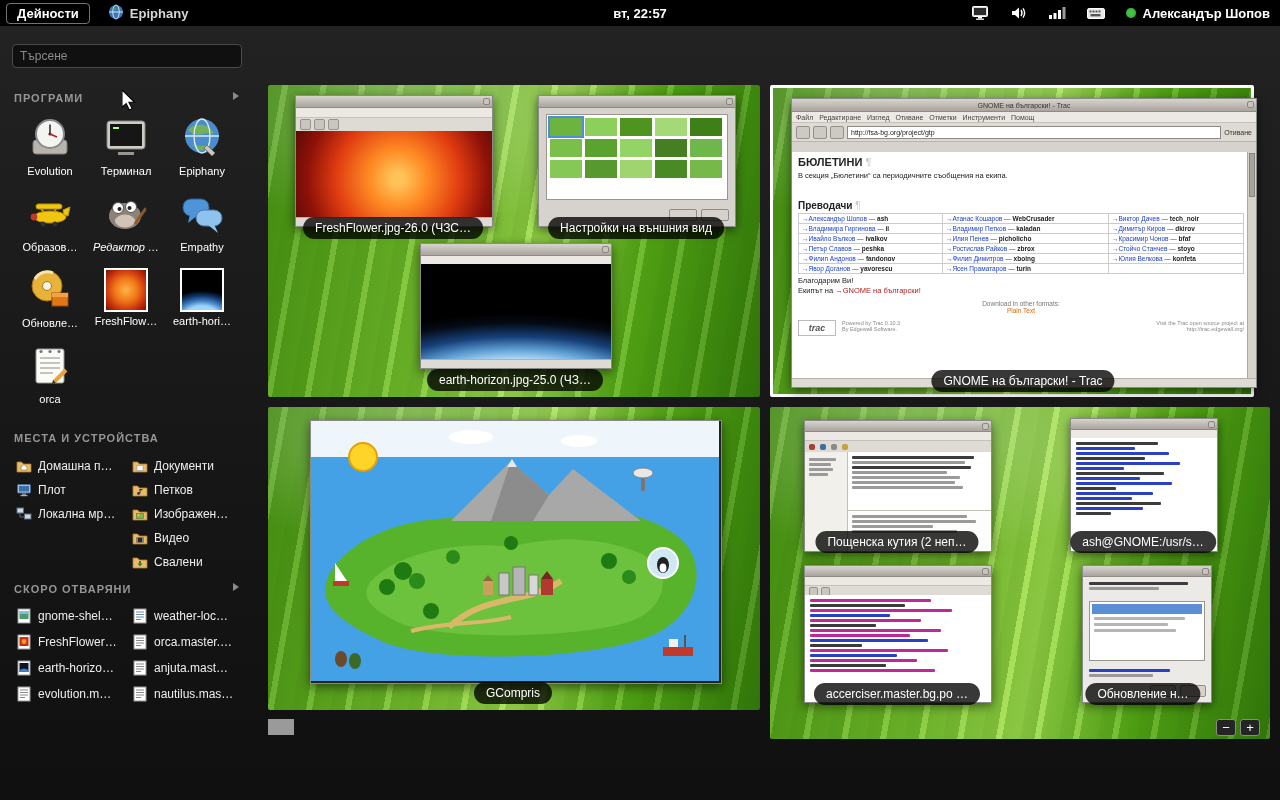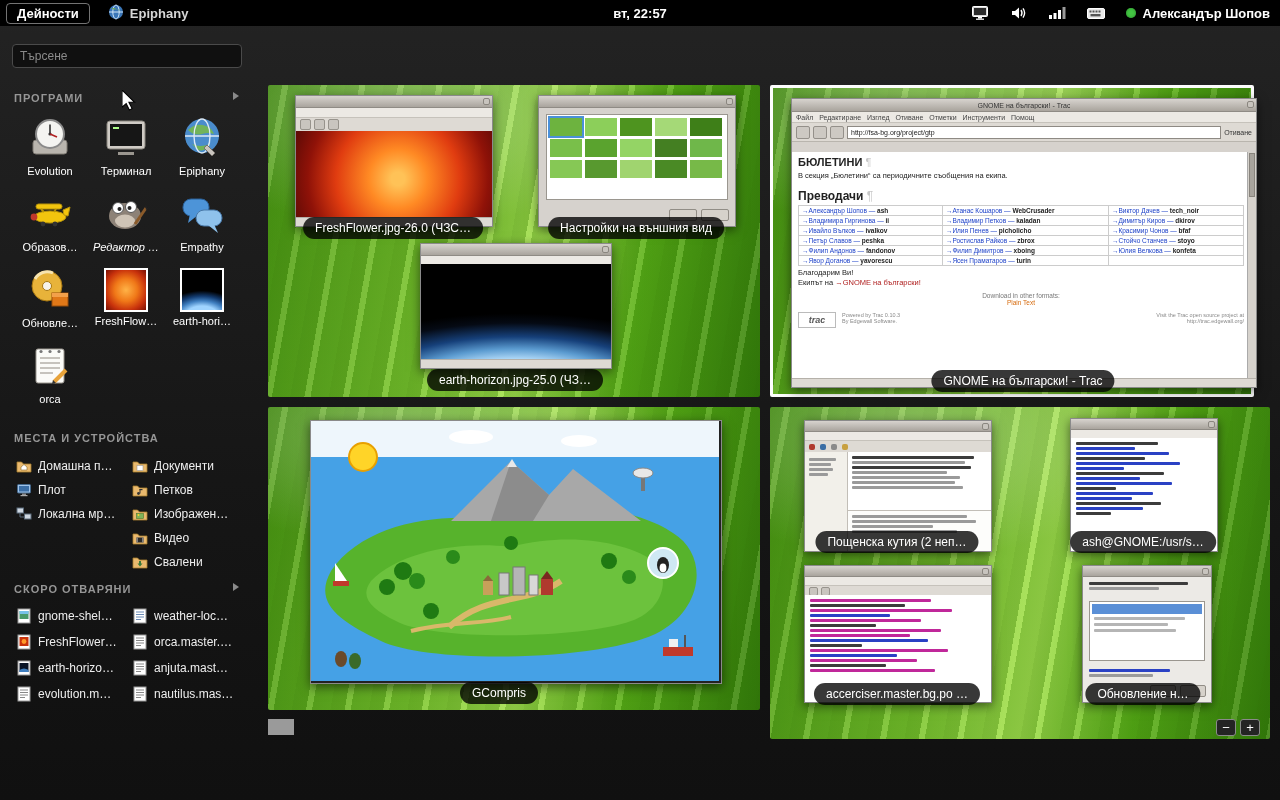--- a/index.html
+++ b/index.html
@@ -81,21 +81,21 @@
     align-items:center;gap:3px;padding:0 4px;}
   .navbtn{width:12px;height:11px;background:#cdc9c3;border:1px solid #94908a;border-radius:2px;}
   .urlfield{flex:1;height:11px;background:#fff;border:1px solid #8e8a84;font-size:7px;
     color:#222;display:flex;align-items:center;padding:0 3px;overflow:hidden;white-space:nowrap;}
   .golabel{font-size:7px;color:#333;}
   .trac-body{position:absolute;left:0;right:0;top:53px;bottom:8px;background:#fff;overflow:hidden;}
   .trac-scroll{position:absolute;right:0;top:0;bottom:0;width:8px;background:#d6d2cc;border-left:1px solid #aaa;}
   .trac-scroll i{display:block;margin:1px;height:42px;background:#a8a49d;border:1px solid #88847d;}
   .trac-inner{position:absolute;left:6px;right:12px;top:3px;color:#222;}
   .trac-h1{font-size:11px;font-weight:bold;margin:1px 0 3px;}
-  .trac-h2{font-size:12px;font-weight:bold;margin:9px 0 2px;}
+  .trac-h2{font-size:10px;font-weight:bold;margin:20px 0 2px;}
   .pmark{color:#c8c8c8;font-weight:normal;}
   .trac-p{font-size:7.5px;margin:1px 0;}
   .trac-table{border-collapse:collapse;width:100%;margin:2px 0;}
   .trac-table td{border:1px solid #ccc;font-size:6.5px;padding:1px 3px;white-space:nowrap;overflow:hidden;}
   .tlink{color:#1d41c8;}
   .trac-table b{color:#222;}
   .redlink{color:#b02020;}
   .dl-block{text-align:center;margin-top:5px;font-size:6.5px;color:#777;}
   .dl-block .orange{color:#d66a0c;}
   .trac-footer{display:flex;align-items:flex-start;gap:6px;margin-top:6px;font-size:5.5px;color:#8a8a8a;}
@@ -642,21 +642,21 @@
         <rect x="358" y="218" width="9" height="8" fill="#f0f0f0"></rect>
         <line x1="374" y1="214" x2="374" y2="226" stroke="#555" stroke-width="2"></line>
         <circle cx="352" cy="142" r="15" fill="#cfe8f4" stroke="#fff" stroke-width="2"></circle>
         <ellipse cx="352" cy="144" rx="6" ry="8" fill="#222"></ellipse>
         <ellipse cx="352" cy="147" rx="3.4" ry="4.4" fill="#fff"></ellipse>
         <ellipse cx="30" cy="238" rx="6" ry="8" fill="#6a4a2a"></ellipse>
         <ellipse cx="44" cy="240" rx="6" ry="8" fill="#3a6a2a"></ellipse>
       </svg>
     </div>
 
-    <div class="pill" style="left:231px;top:275px;">GCompris</div>
+    <div class="pill" style="left:245px;top:275px;">GCompris</div>
   </div>
 
   <div class="q" id="ws4" style="left:770px;top:407px;width:500px;height:332px;">
 
     <div class="win" style="left:34px;top:13px;width:186px;height:130px;">
       <div class="tbar" style="height:10px;">
           <span class="cbtn"></span>
         </div>
       <div class="mbar" style="height:8px;"></div>
       <div class="toolb" style="height:12px;">

